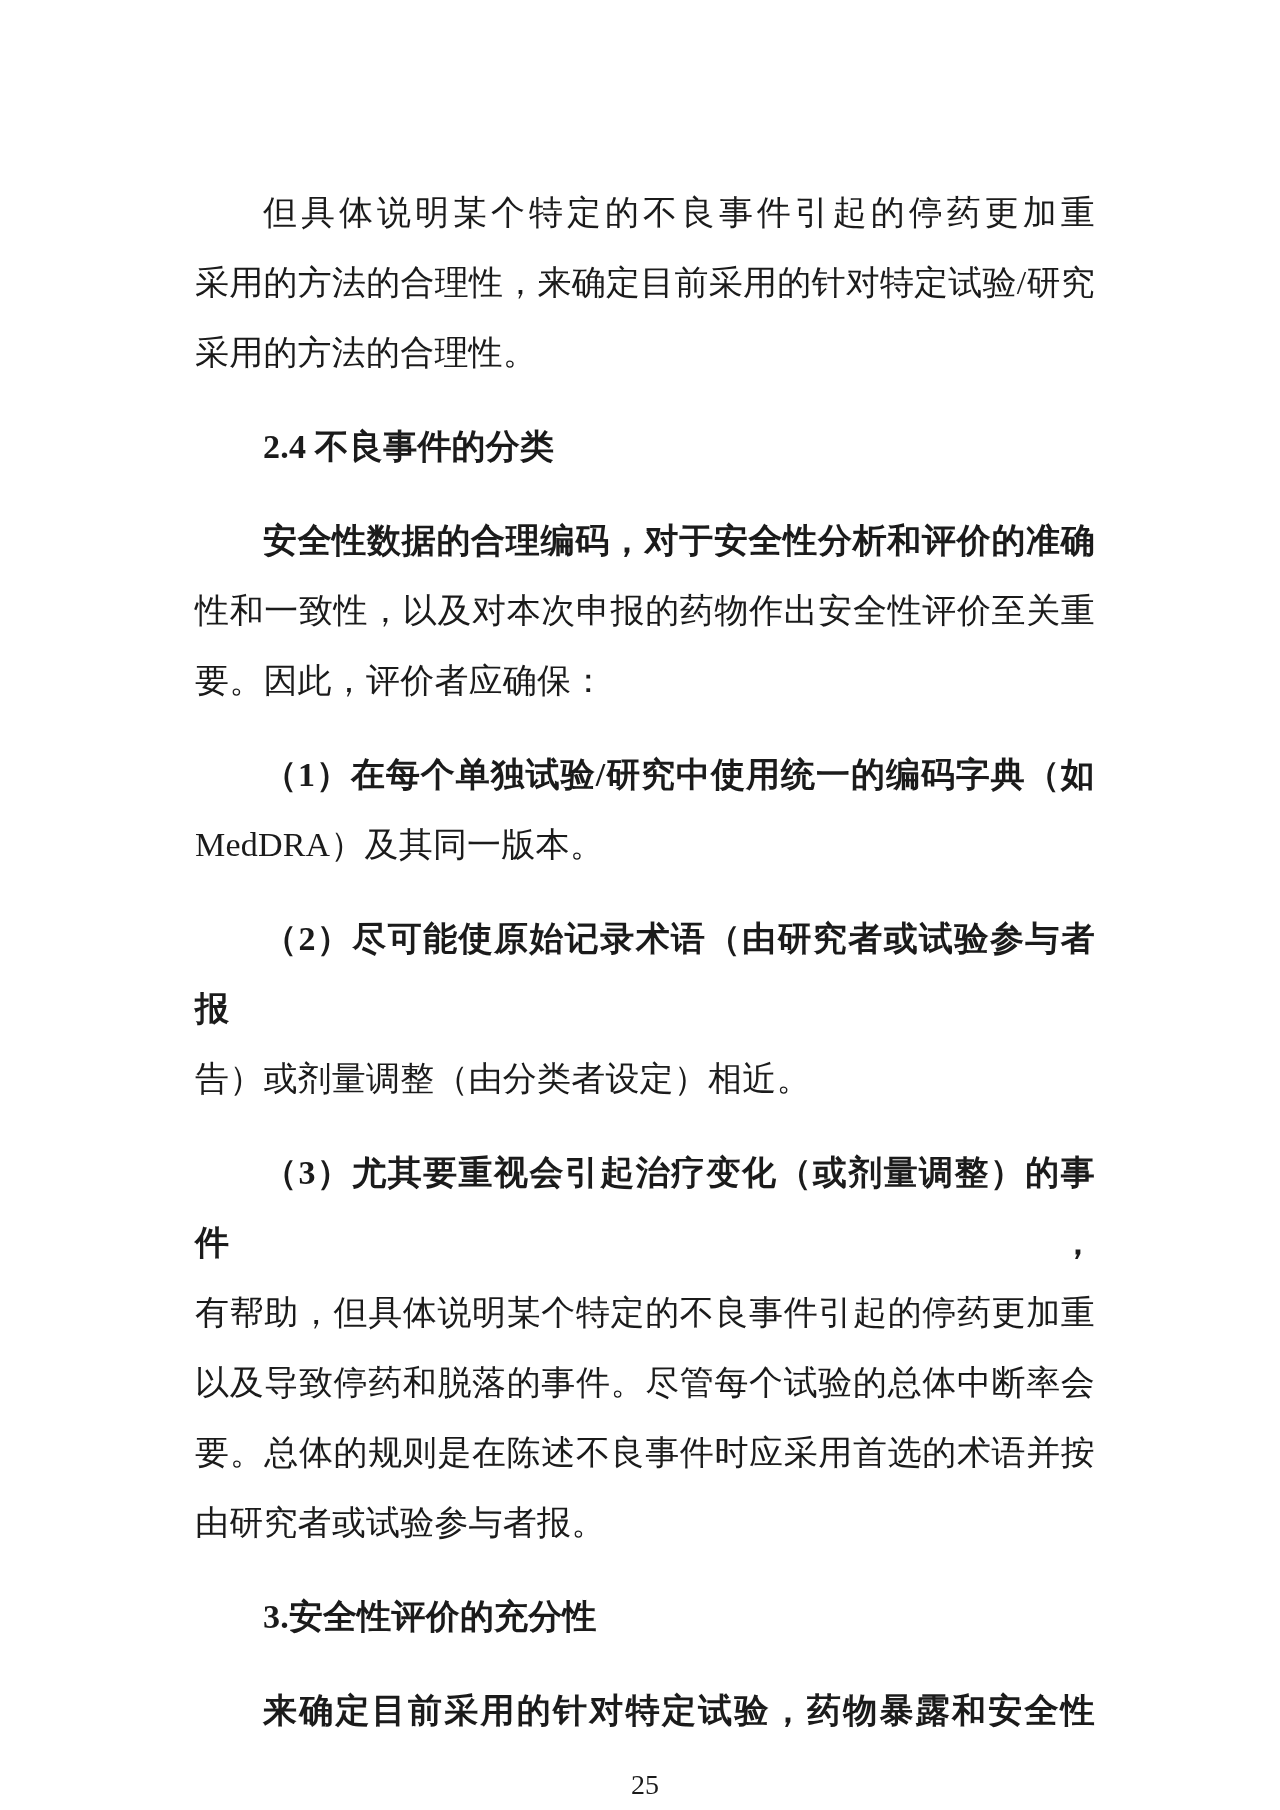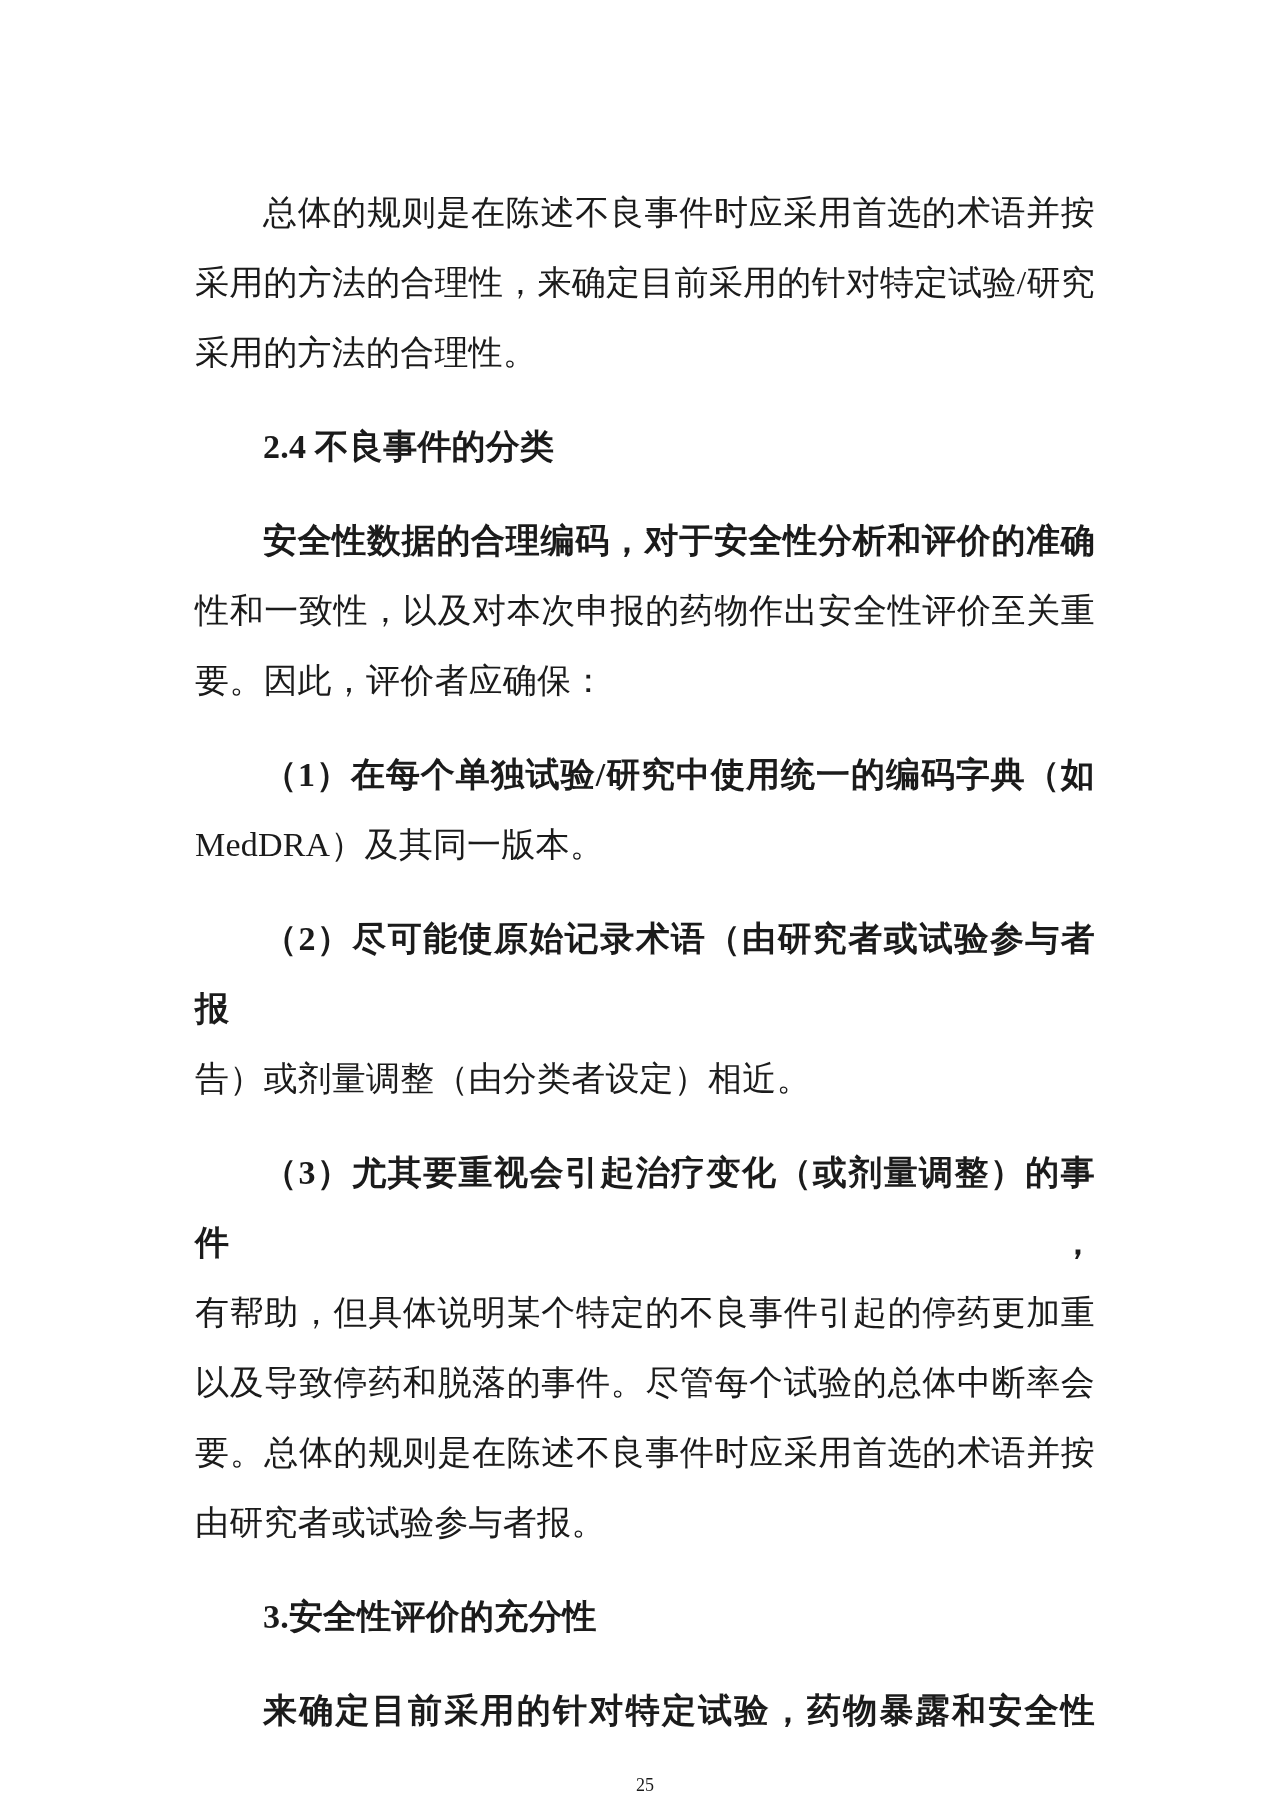--- a/index.html
+++ b/index.html
@@ -42,32 +42,32 @@
   }
   
   .ps {
     margin-top: 24px;
     font-weight: bold;
   }
   .page-number {
     width: 900px;
     margin-top: 24px;
     text-align: center;
-    font-size: 18px;
+    font-size: 28px;
     line-height: 30px;
     color: #1b1b1b;
   }
 </style>
 </head>
 <body>
 
 <div class="page">
   <div class="content">
 
-    <div class="line ind j">总体的规则是在陈述不良事件时应采用首选的术语并按</div>
+    <div class="line ind j">但具体说明某个特定的不良事件引起的停药更加重</div>
     <div class="line j">采用的方法的合理性，来确定目前采用的针对特定试验/研究</div>
     <div class="line">采用的方法的合理性。</div>
 
     <div class="line ind ps">2.4 不良事件的分类</div>
 
     <div class="line ind j ps">安全性数据的合理编码，对于安全性分析和评价的准确</div>
     <div class="line j">性和一致性，以及对本次申报的药物作出安全性评价至关重</div>
     <div class="line">要。因此，评价者应确保：</div>
 
     <div class="line ind j ps">（1）在每个单独试验/研究中使用统一的编码字典（如</div>

